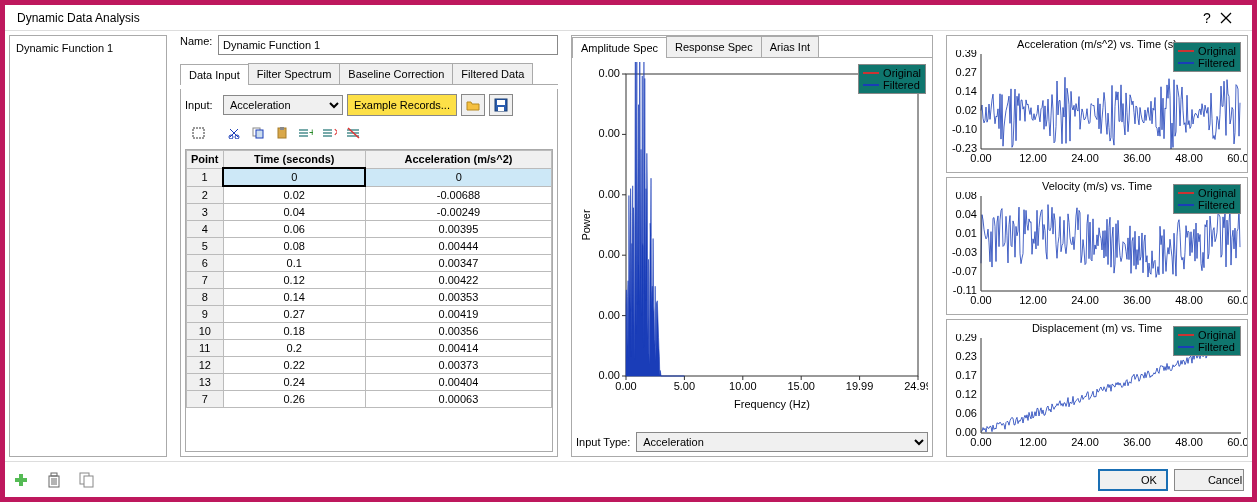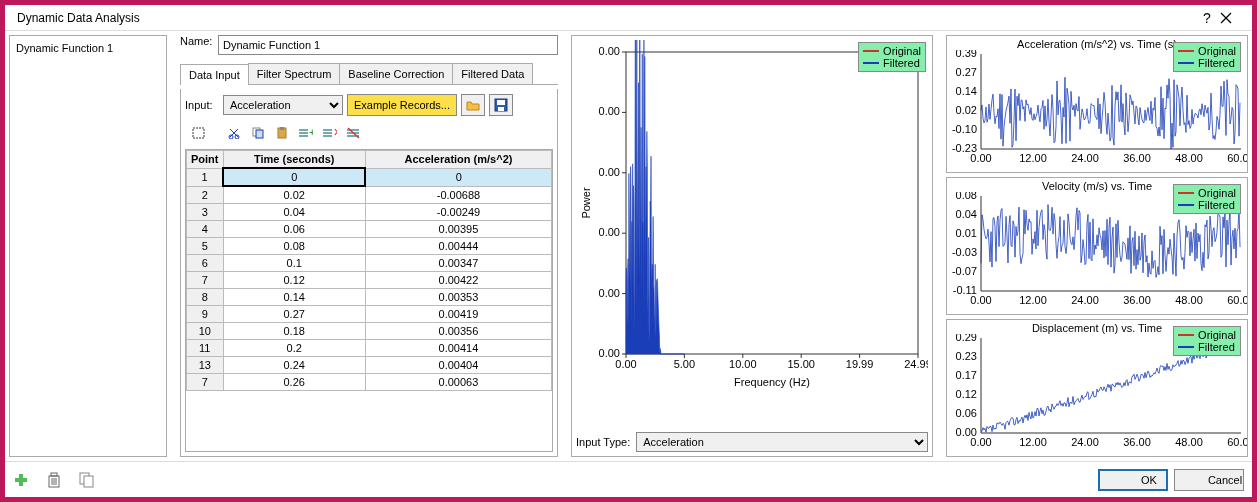--- a/index.html
+++ b/index.html
@@ -40,21 +40,21 @@
 .chart-area { flex: 1; position: relative; background: #fff; padding: 4px; }
 .input-type { display: flex; align-items: center; gap: 6px; padding: 4px; }
 .input-type select { flex: 1; }
 .charts-panel { flex: 1; display: flex; flex-direction: column; gap: 4px; }
 .minichart { flex: 1; border: 1px solid #aaa; position: relative; background: #fff; }
 .footer { height: 36px; display: flex; align-items: center; padding: 0 8px; border-top: 1px solid #ddd; }
 .footer .left-icons { display: flex; gap: 18px; }
 .footer .right-btns { margin-left: auto; display: flex; gap: 6px; }
 .footer .right-btns button { width: 70px; height: 22px; border: 1px solid #888; background: #f0f0f0; cursor: pointer; padding-left: 32px; }
 .footer .right-btns button.primary { border: 2px solid #1a6fb4; }
-.legend { position: absolute; top: 6px; right: 6px; border: 1px solid #888; background: #86efac; padding: 2px 4px; font-size: 9px; }
+.legend { position: absolute; top: 6px; right: 6px; border: 1px solid #888; background: #0f766e; padding: 2px 4px; font-size: 9px; }
 .legend-row { display: flex; align-items: center; gap: 4px; }
 .legend-box { width: 16px; height: 2px; }
 svg { display: block; }
 .chart-title { text-align: center; font-size: 11px; padding-top: 2px; }
 </style>
 </head>
 <body>
 
 <div class="dialog">
   <div class="titlebar">
@@ -213,36 +213,46 @@
                   <td class="point">10</td>
                   <td class="time">0.18</td>
                   <td>0.00356</td>
                 </tr>
                 <tr>
                   <td class="point">11</td>
                   <td class="time">0.2</td>
                   <td>0.00414</td>
                 </tr>
                 <tr>
+                  <td class="point">12</td>
+                  <td class="time">0.22</td>
+                  <td>0.00373</td>
+                </tr>
+                <tr>
                   <td class="point">13</td>
                   <td class="time">0.24</td>
                   <td>0.00404</td>
                 </tr>
                 <tr>
                   <td class="point">7</td>
                   <td class="time">0.26</td>
                   <td>0.00063</td>
                 </tr>
               </tbody>
           </table>
         </div>
       </div>
     </div>
 
     <div class="spec-panel">
+      <div class="spec-tabs">
+        <div class="tab active">Amplitude Spec</div>
+        <div class="tab">Response Spec</div>
+        <div class="tab">Arias Int</div>
+      </div>
       <div class="chart-area">
         <svg id="spec-svg" width="352" height="352">
             <rect x="50" y="12" width="292" height="302" fill="#fff" stroke="#333"></rect>
             <line x1="50" y1="314" x2="50" y2="318" stroke="#333"></line>
             <text x="50" y="328" font-size="9" text-anchor="middle">0.00</text>
             <line x1="108.4" y1="314" x2="108.4" y2="318" stroke="#333"></line>
             <text x="108.4" y="328" font-size="9" text-anchor="middle">5.00</text>
             <line x1="166.8" y1="314" x2="166.8" y2="318" stroke="#333"></line>
             <text x="166.8" y="328" font-size="9" text-anchor="middle">10.00</text>
             <line x1="225.2" y1="314" x2="225.2" y2="318" stroke="#333"></line>

